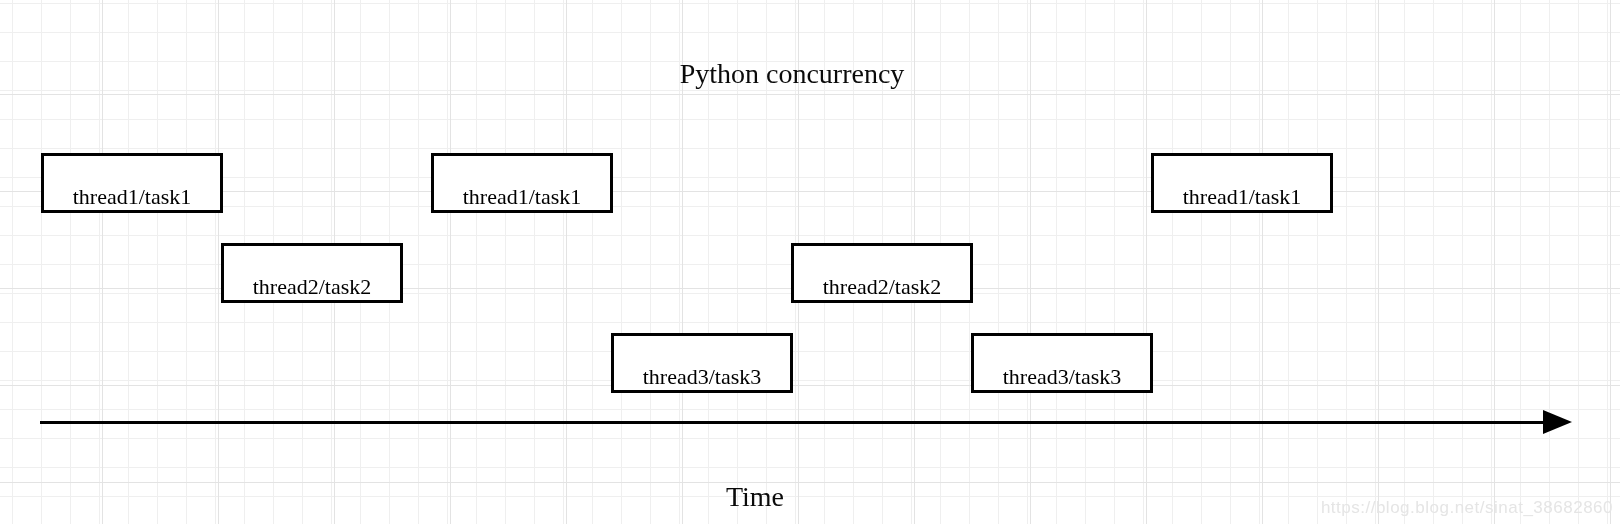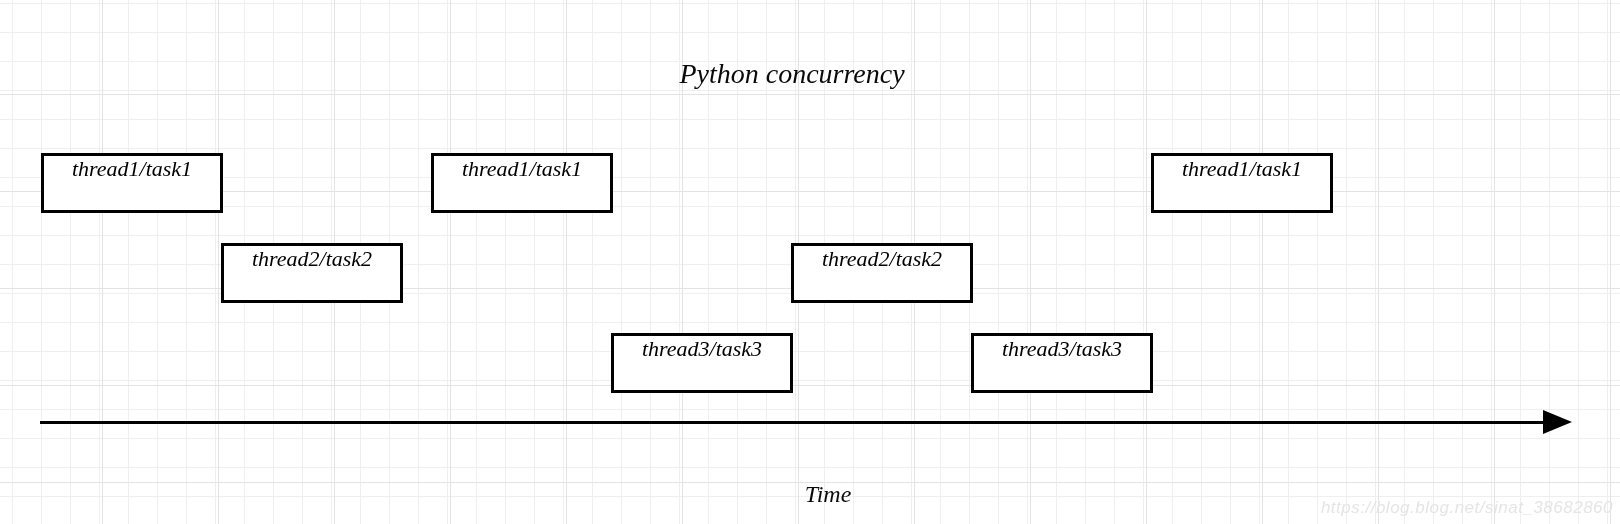--- a/index.html
+++ b/index.html
@@ -16,38 +16,37 @@
     
     background-image:
       linear-gradient(to right, #e3e3e3 1px, transparent 1px),
       linear-gradient(to bottom, #e3e3e3 1px, transparent 1px),
       linear-gradient(to right, #efefef 1px, transparent 1px),
       linear-gradient(to bottom, #efefef 1px, transparent 1px);
     background-size: 116px 116px, 97px 97px, 29px 29px, 29px 29px;
     background-position: -14px 0, 0 -3px, 12px 0, 0 3px;
     font-family: "Liberation Serif", "DejaVu Serif", serif;
     color: #000000;
-    font-style: italic;
   }
   .title {
     position: absolute;
     left: 792px;
     top: 58px;
     transform: translateX(-50%);
     font-size: 28px;
     white-space: nowrap;
     color: #0a0a0a;
   }
   .task-box {
     position: absolute;
     box-sizing: border-box;
     border: 3px solid #000000;
     background: #ffffff;
     display: flex;
-    align-items: flex-start;
+    align-items: flex-end;
     justify-content: center;
     font-size: 22px;
     white-space: nowrap;
   }
   .axis-line {
     position: absolute;
     left: 40px;
     top: 421px;
     width: 1507px;
     height: 3px;
@@ -58,24 +57,24 @@
     left: 1543px;
     top: 410px;
     width: 0;
     height: 0;
     border-left: 29px solid #000000;
     border-top: 12px solid transparent;
     border-bottom: 12px solid transparent;
   }
   .axis-label {
     position: absolute;
-    left: 828px;
+    left: 755px;
     top: 481px;
     transform: translateX(-50%);
-    font-size: 24px;
+    font-size: 28px;
     white-space: nowrap;
     color: #0a0a0a;
   }
   .watermark {
     position: absolute;
     right: 7px;
     bottom: 6px;
     font-family: "Liberation Sans", "DejaVu Sans", sans-serif;
     font-size: 17px;
     letter-spacing: 0.5px;

